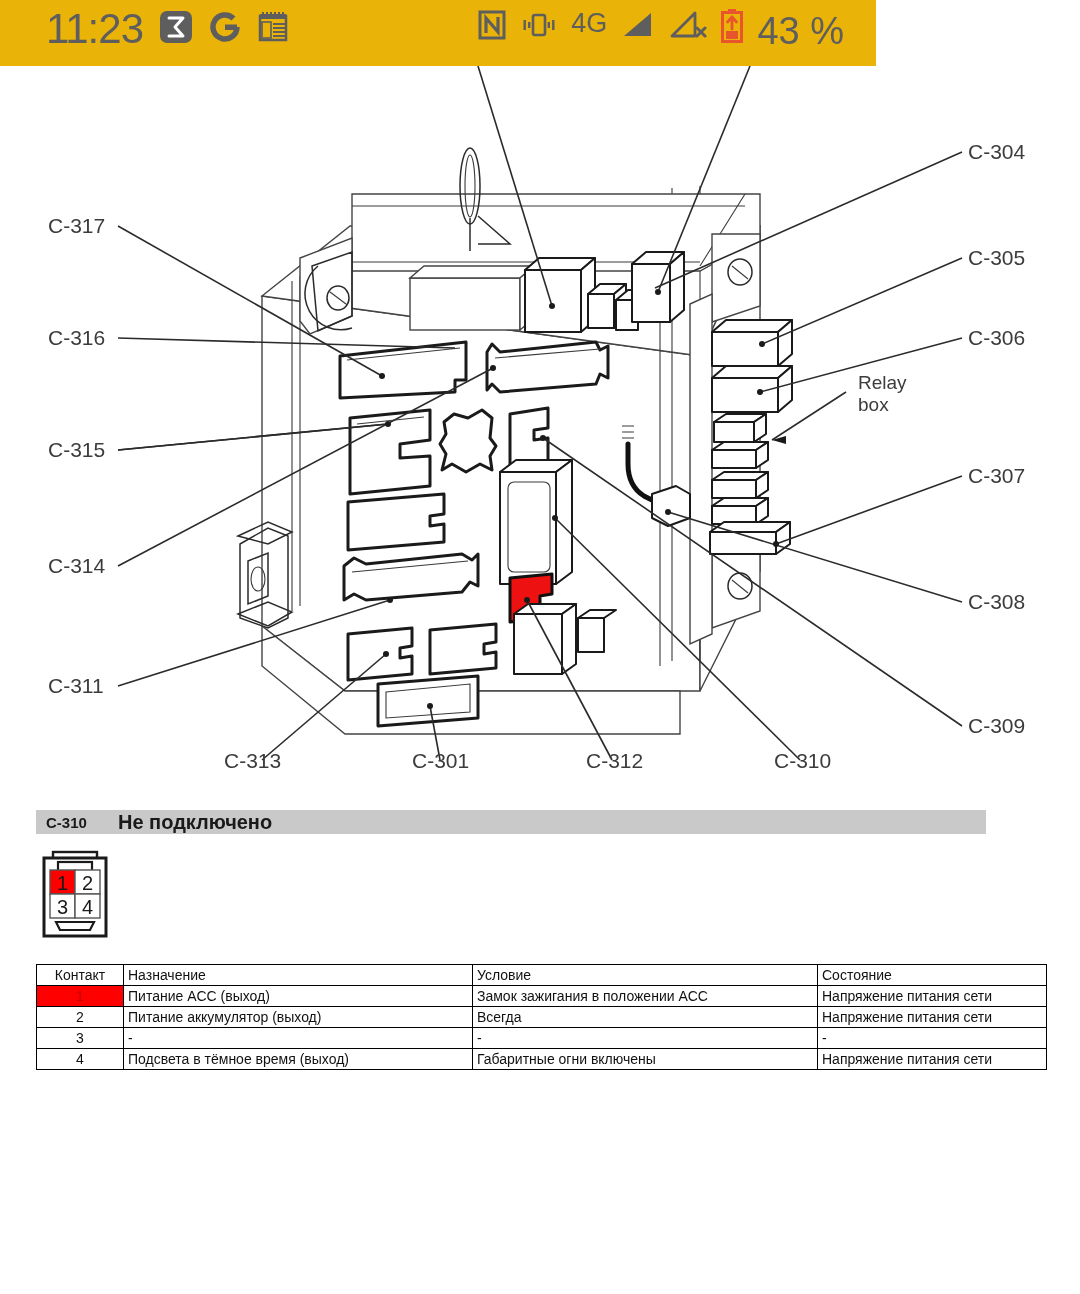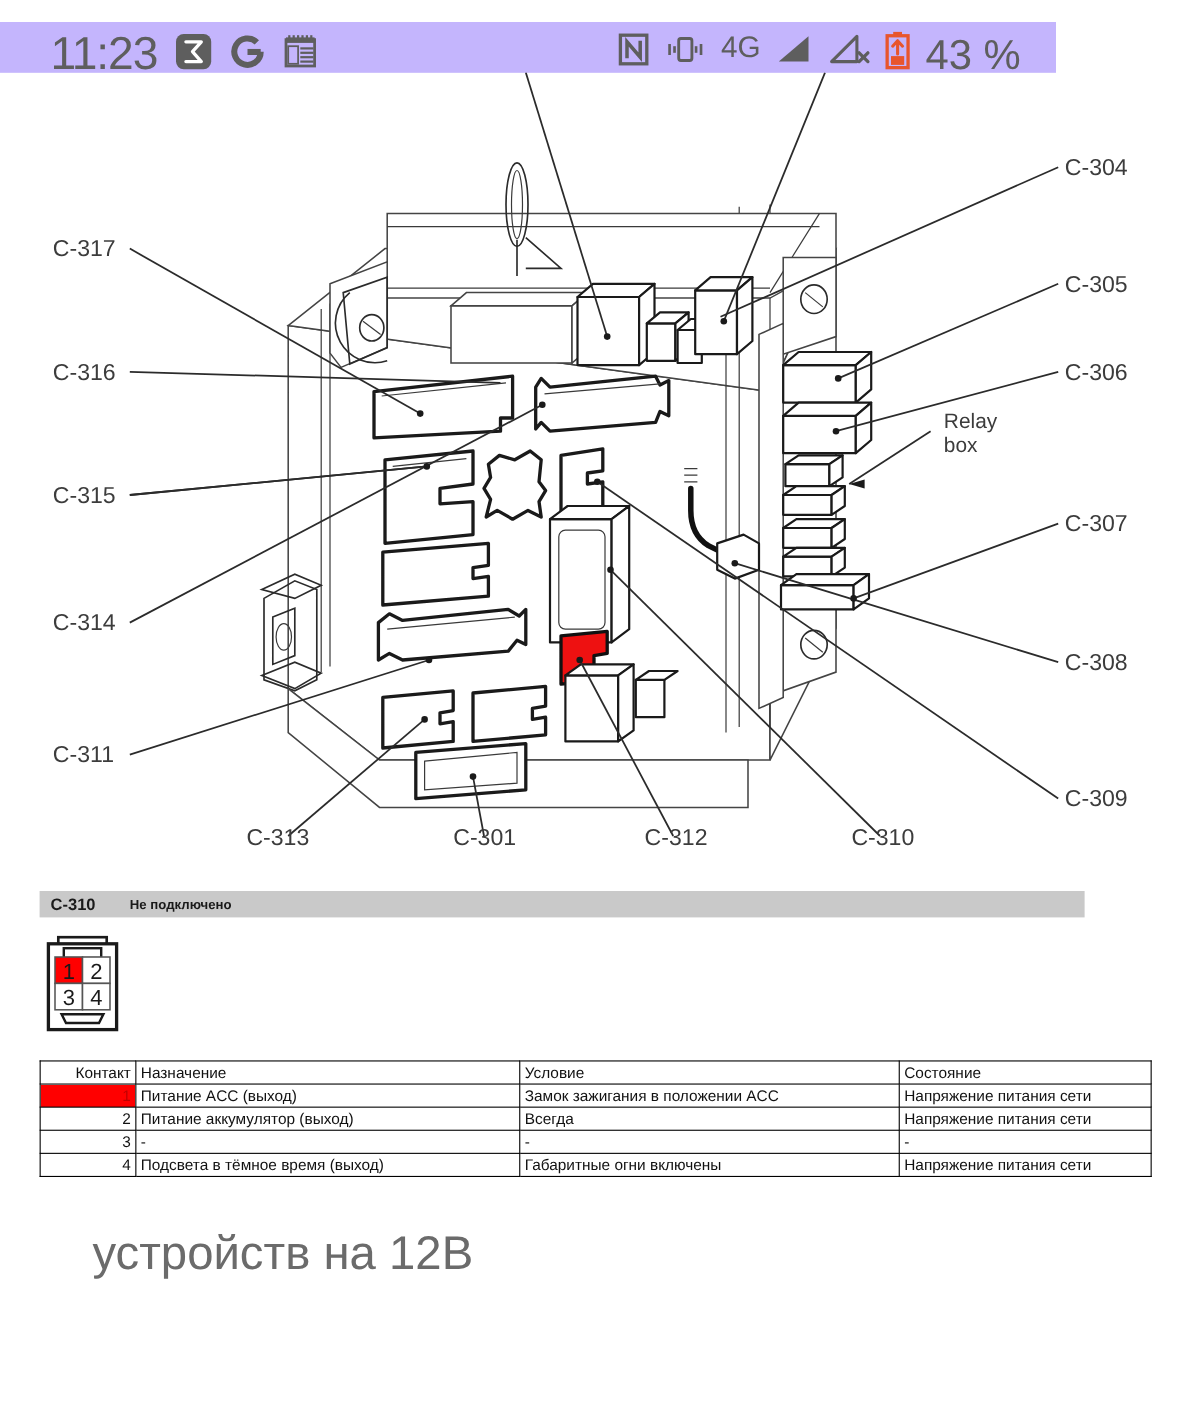--- a/index.html
+++ b/index.html
@@ -4,59 +4,58 @@
 <style>
   html,body{margin:0;padding:0;}
   body{
     width:1080px;height:1294px;background:#ffffff;
     font-family:"Liberation Sans", sans-serif;
     overflow:hidden;position:relative;
   }
 
   
   #statusbar{
-    position:absolute;left:0;top:0;width:960px;height:66px;
-    background:#c4b5fd;
-    margin-top:20px;
+    position:absolute;left:0;top:0;width:876px;height:66px;
+    background:#eab308;
   }
   #sb-left{position:absolute;left:46px;top:6px;display:flex;align-items:center;gap:16px;}
   #sb-right{position:absolute;right:32px;top:8px;display:flex;align-items:flex-start;gap:13px;}
   .clock{font-size:42px;color:#5e5e5e;letter-spacing:-1px;font-weight:400;line-height:46px;}
   .pct{font-size:38px;color:#5e5e5e;line-height:46px;letter-spacing:0px;}
   .sb-icon{display:inline-block;}
 
   
   #diagram{position:absolute;left:0;top:66px;width:1080px;height:740px;}
   #diagram svg{display:block;}
 
   
   #conn-header{
     position:absolute;left:36px;top:810px;width:950px;height:24px;
     background:#c9c9c9;display:flex;align-items:center;
   }
   #conn-header .h-id{font-size:15px;font-weight:bold;color:#1a1a1a;margin-left:10px;width:72px;}
-  #conn-header .h-txt{font-size:12px;font-weight:bold;color:#1a1a1a;}
+  #conn-header .h-txt{font-size:20px;font-weight:bold;color:#1a1a1a;}
 
   
   #pin-diagram{position:absolute;left:36px;top:846px;width:110px;height:100px;}
 
   
   #pin-table{
     position:absolute;left:36px;top:964px;width:976px;
     border-collapse:collapse;table-layout:fixed;
   }
   #pin-table td,#pin-table th{
     border:1px solid #000000;
     font-size:14px;color:#111111;
     padding:1px 4px;height:18px;line-height:16px;
     text-align:left;font-weight:normal;
     white-space:nowrap;overflow:hidden;
   }
   #pin-table th{font-weight:normal;}
-  #pin-table .c-pin{width:78px;text-align:right;}
+  #pin-table .c-pin{width:78px;text-align:center;}
   #pin-table .c-name{width:340px;}
   #pin-table .c-cond{width:336px;}
   #pin-table .c-state{width:220px;}
   #pin-table tr.hl td.c-pin{background:#ff0000;color:#c20000;}
 
   
   #caption{
     position:absolute;left:84px;top:1108px;width:960px;
     font-size:43px;line-height:64px;color:#6b6b6b;font-weight:400;
   }
@@ -470,14 +469,13 @@
     <tr>
       <td class="c-pin">4</td>
       <td class="c-name">Подсвета в тёмное время (выход)</td>
       <td class="c-cond">Габаритные огни включены</td>
       <td class="c-state">Напряжение питания сети</td>
     </tr>
   </tbody>
 </table>
 
 <div id="caption">
-  <div>устройств на 12В</div>
 </div>
 
 </body></html>

